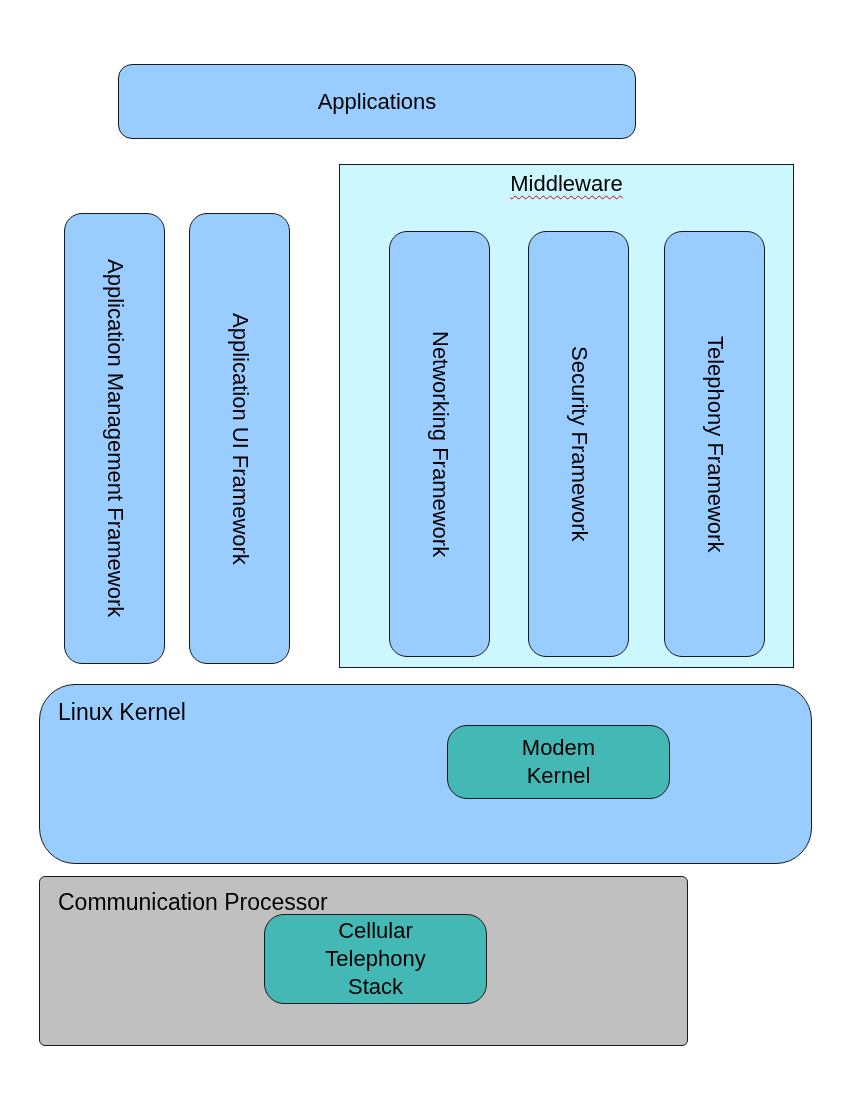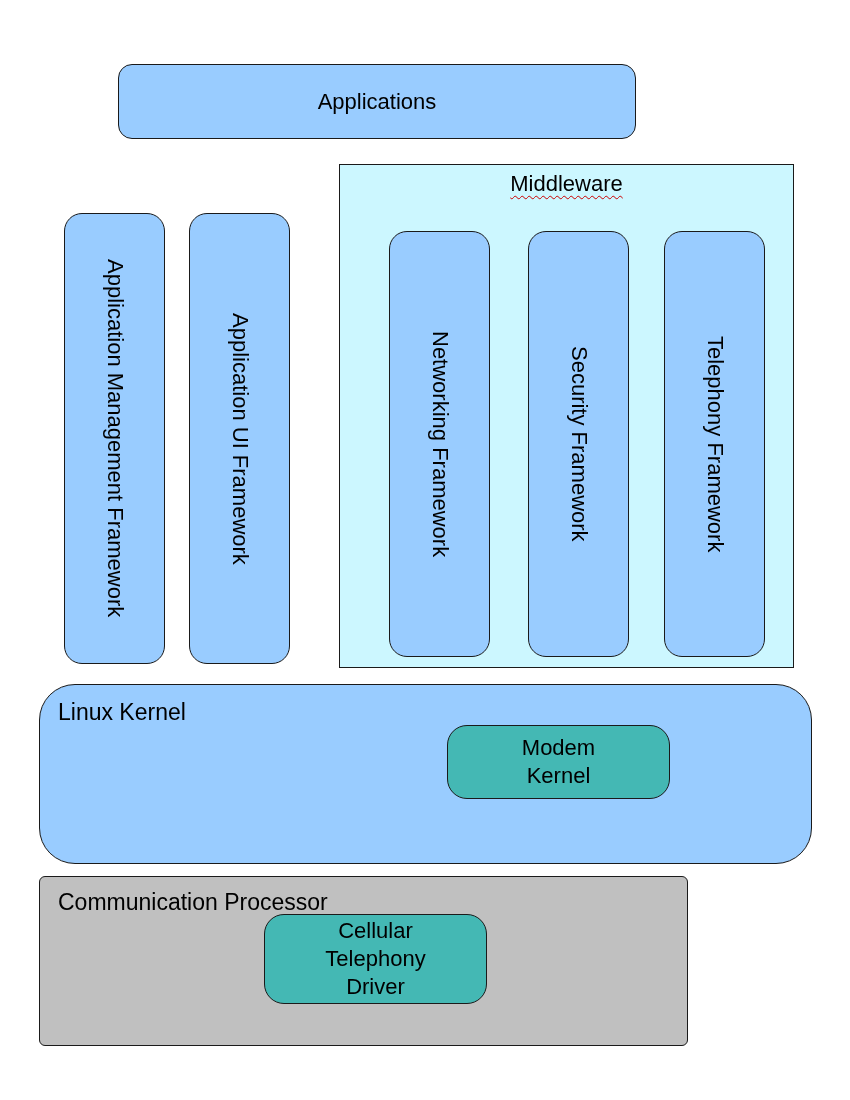--- a/index.html
+++ b/index.html
@@ -72,15 +72,15 @@
   </div>
 </div>
 
 <div class="box gray" id="cp">
   <span class="corner-label" style="top:12px;">Communication Processor</span>
 </div>
 <div class="box teal center" id="cellular">
   <div class="label">
     <div>Cellular</div>
     <div>Telephony</div>
-    <div>Driver</div>
+    <div>Stack</div>
   </div>
 </div>
 
 </body></html>

